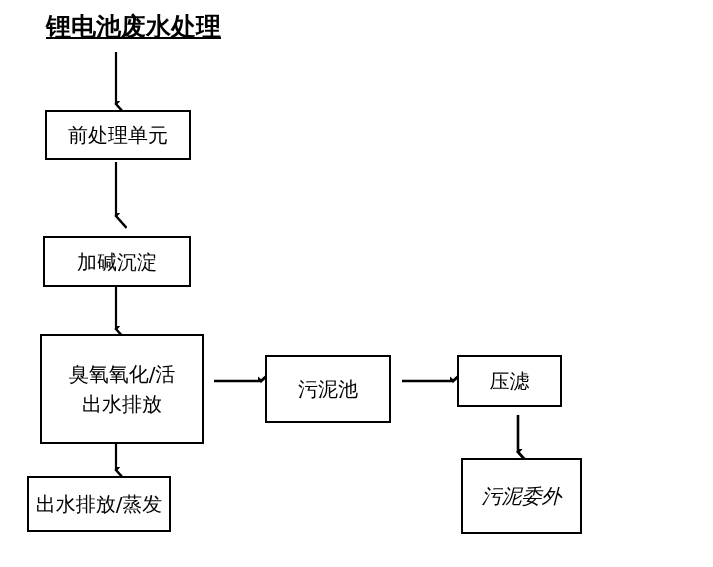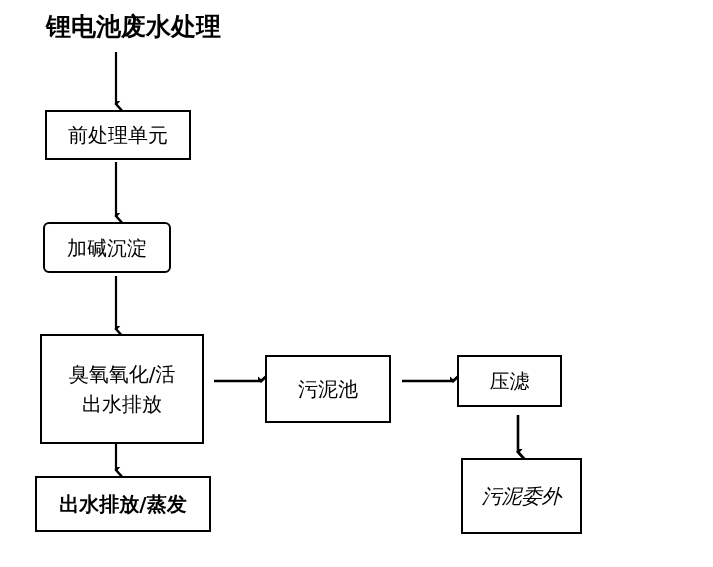--- a/index.html
+++ b/index.html
@@ -18,20 +18,21 @@
   .title {
     position: absolute;
     left: 46px;
     top: 11px;
     font-size: 25px;
     font-weight: bold;
     color: #000000;
     letter-spacing: 0px;
     white-space: nowrap;
     line-height: 32px;
+    text-decoration: underline;
   }
   .node {
     position: absolute;
     box-sizing: border-box;
     border: 2px solid #000000;
     background: #ffffff;
     color: #000000;
     font-size: 20px;
     line-height: 30px;
     display: flex;
@@ -87,34 +88,34 @@
 
     <line x1="518" y1="415" x2="518" y2="452" stroke="#000000" stroke-width="2.6" marker-end="url(#vhead)"></line>
   </svg>
 
   <div class="node" style="left:45px; top:110px; width:146px; height:50px;">
     <span class="lines">
       <span>前处理单元</span>
     </span>
   </div>
 
-  <div class="node" style="left:43px; top:222px; width:128px; height:51px;border-radius:6px;">
+  <div class="node" style="left:43px; top:236px; width:148px; height:51px;">
     <span class="lines">
       <span>加碱沉淀</span>
     </span>
   </div>
 
   <div class="node" style="left:40px; top:334px; width:164px; height:110px;">
     <span class="lines">
       <span>臭氧氧化/活</span>
       <span>出水排放</span>
     </span>
   </div>
 
-  <div class="node" style="left:35px; top:476px; width:176px; height:56px;font-weight:bold;">
+  <div class="node" style="left:27px; top:476px; width:144px; height:56px;">
     <span class="lines">
       <span>出水排放/蒸发</span>
     </span>
   </div>
 
   <div class="node" style="left:265px; top:355px; width:126px; height:68px;">
     <span class="lines">
       <span>污泥池</span>
     </span>
   </div>

